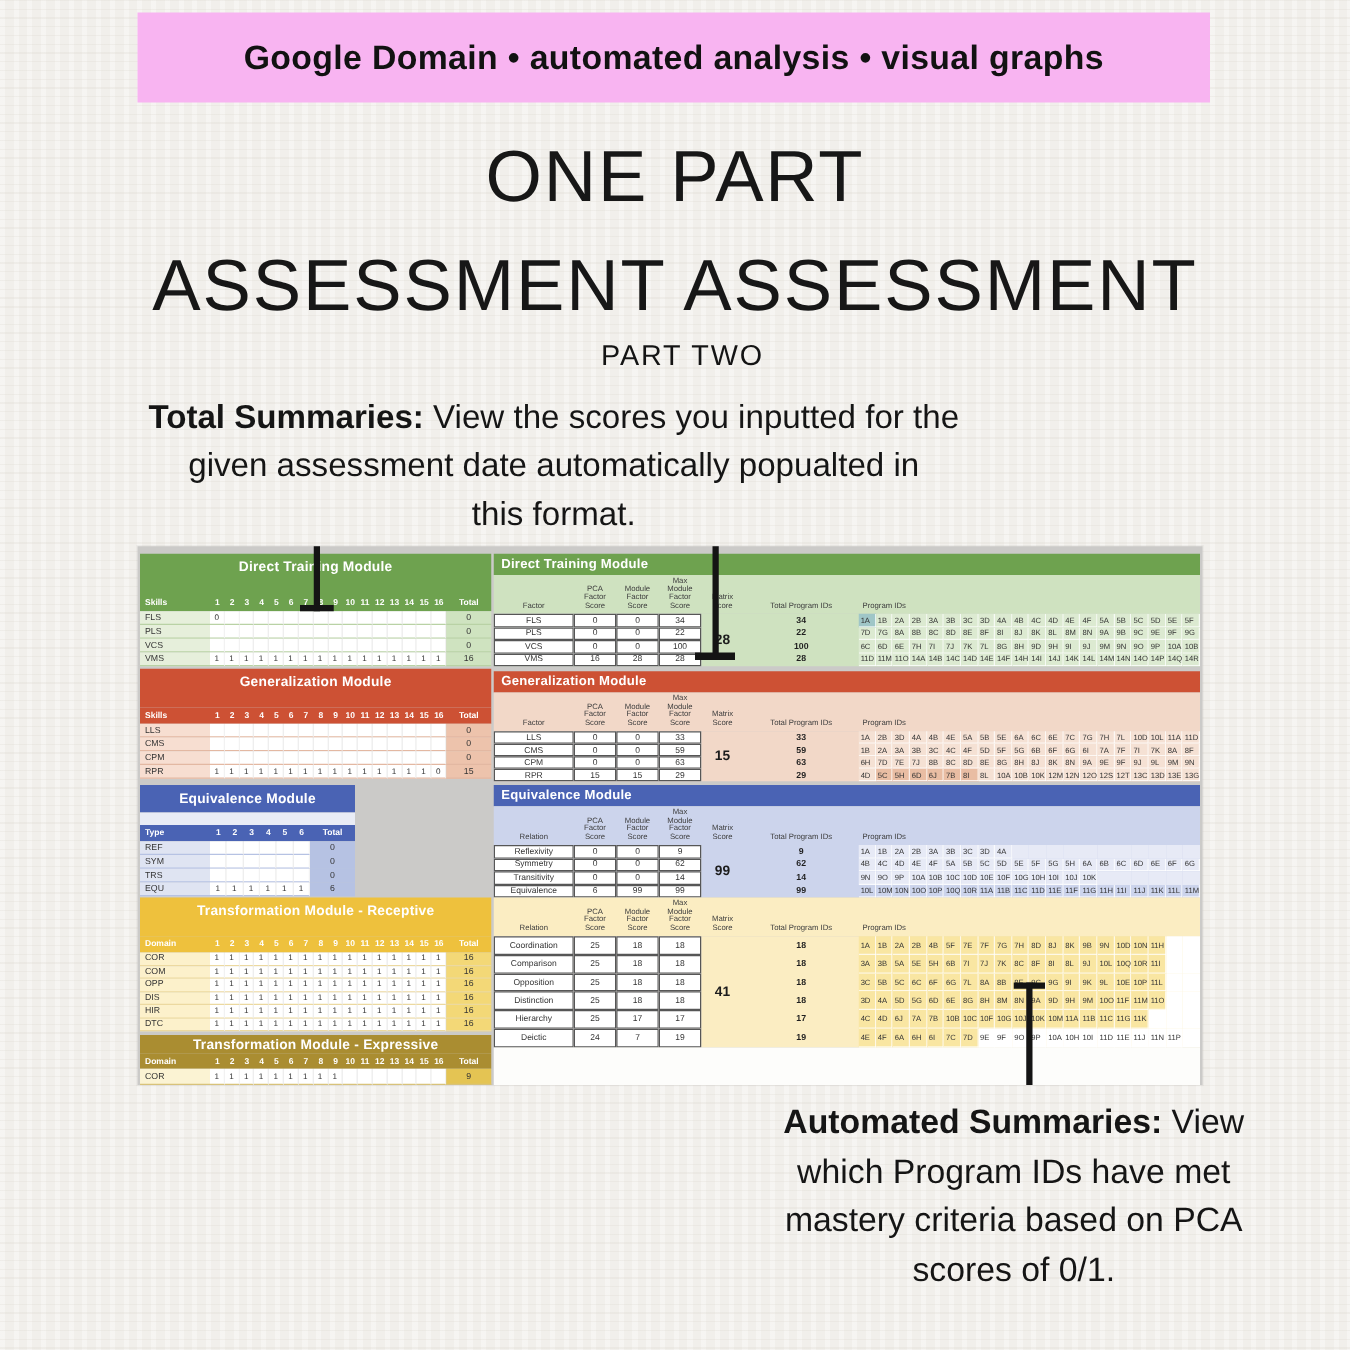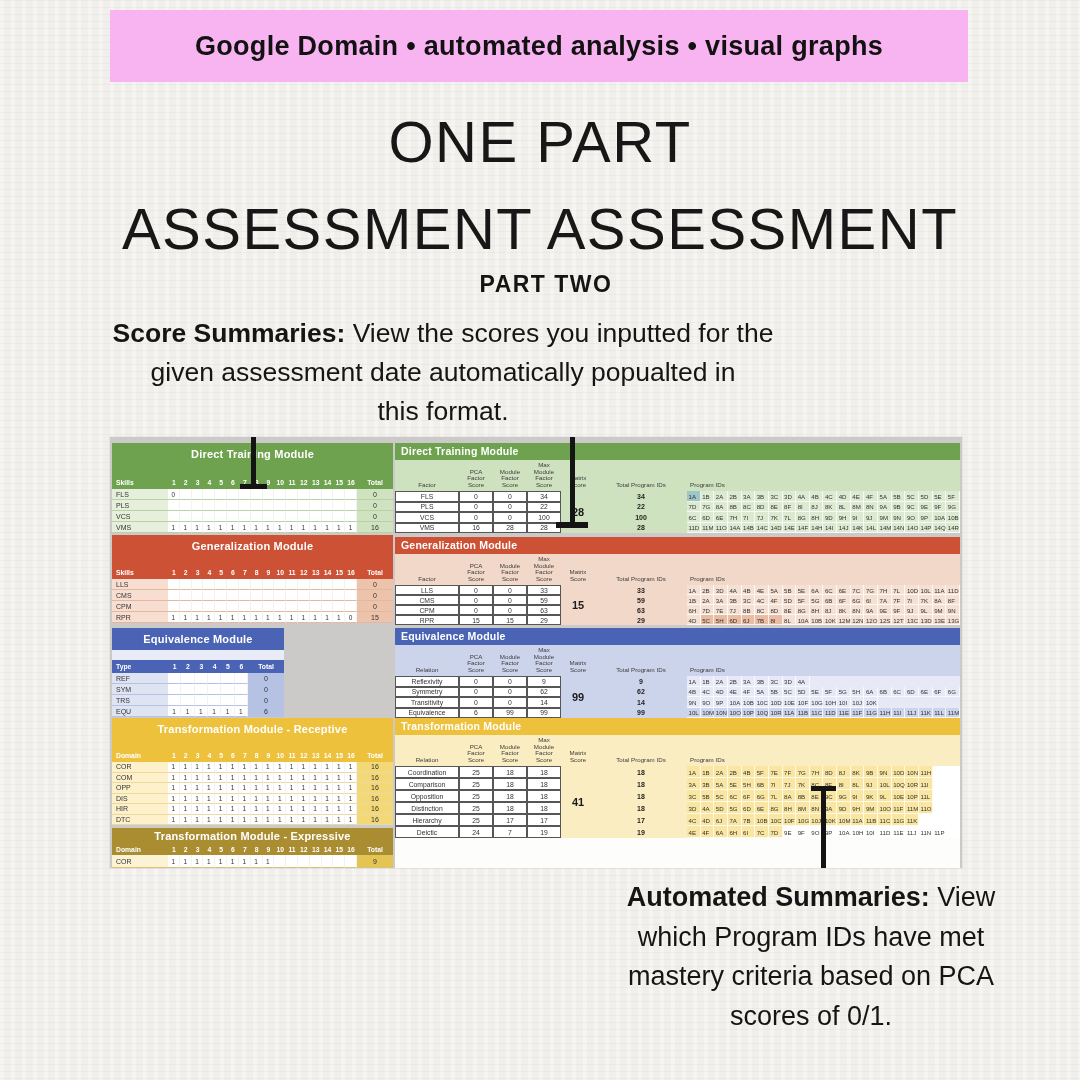--- a/index.html
+++ b/index.html
@@ -6,21 +6,21 @@
   html,body{width:1080px;height:1080px}
   body{font-family:"Liberation Sans",sans-serif;background:#f1efeb}
   .page{position:relative;width:1080px;height:1080px;overflow:hidden;background:#f1efeb}
   .texture{position:absolute;inset:0;pointer-events:none;background:
     repeating-linear-gradient(180deg, rgba(213,208,198,.22) 0 1px, rgba(255,255,255,0) 1px 7px),
     repeating-linear-gradient(90deg, rgba(255,255,255,.35) 0 4px, rgba(0,0,0,0) 4px 11px);}
   .banner{position:absolute;left:110px;top:10px;width:858px;height:72px;background:#f8b4f1;
     display:flex;align-items:center;justify-content:center;font-size:27px;font-weight:700;color:#121212;letter-spacing:.3px}
   .big-title{position:absolute;left:0;right:0;top:98px;text-align:center;color:#171717;
     font-size:58px;line-height:87px;letter-spacing:1.5px;font-weight:500}
-  .part-two{position:absolute;left:12px;right:0;top:271px;text-align:center;font-size:23px;font-weight:700;letter-spacing:1.5px;color:#141414}
+  .part-two{position:absolute;left:12px;right:0;top:271px;text-align:center;font-size:23px;font-weight:400;letter-spacing:1.5px;color:#141414}
   .para{position:absolute;font-size:26.5px;line-height:1.47;color:#151515;text-align:center}
   .para b{font-weight:700}
   .para-left{left:48px;top:314px;width:790px}
   .para-right{left:572px;top:878px;width:478px;font-size:27px}
   .shot{position:absolute;left:110px;top:437px;width:852px;height:431px;background:#cbcac8;box-shadow:0 0 0 1px rgba(0,0,0,.04)}
   .shot-white{position:absolute;background:#fdfdfb}
   
   .ltable{position:absolute;display:flex;flex-direction:column;color:#333}
   .lt-top{text-align:center;color:#fff;font-weight:700;font-size:11px;letter-spacing:.2px}
   .lt-top.pad{padding-top:5px}
@@ -65,21 +65,21 @@
     <span>Google Domain • automated analysis • visual graphs</span>
   </div>
 
   <div class="big-title">
     <div>ONE PART</div>
     <div>ASSESSMENT ASSESSMENT</div>
   </div>
 
   <div class="part-two">PART TWO</div>
 
-  <div class="para para-left"><b>Score Summaries:</b> View the scores you inputted for the<br>given assessment date automatically popualted in<br>this format.</div>
+  <div class="para para-left"><b>Total Summaries:</b> View the scores you inputted for the<br>given assessment date automatically popualted in<br>this format.</div>
 
   <div class="shot">
       <div class="ltable" style="left: 2px; top: 6px; width: 281px; height: 90px; --bd: #b9d2a5;">
         <div class="lt-top pad" style="height: 33px; background: rgb(110, 162, 79); flex: 0 0 auto;">
           <div>Direct Training Module</div>
         </div>
         <div class="lt-hrow" style="height: 13px; background: rgb(110, 162, 79); flex: 0 0 auto;">
           <div class="lt-labelcol">Skills</div>
           <div class="lt-grid" style="grid-template-columns: repeat(16, 1fr);">
             <div>1</div>
@@ -960,23 +960,20 @@
             <div class="rt-id" style="background: rgb(204, 212, 236);">11I</div>
             <div class="rt-id" style="background: rgb(204, 212, 236);">11J</div>
             <div class="rt-id" style="background: rgb(204, 212, 236);">11K</div>
             <div class="rt-id" style="background: rgb(204, 212, 236);">11L</div>
             <div class="rt-id" style="background: rgb(204, 212, 236);">11M</div>
           </div>
           <div class="rt-matrix">99</div>
         </div>
       </div>
       <div class="rtable" style="left: 285px; top: 281px; width: 565px; height: 120px;">
-        <div class="rt-title" style="background: rgb(238, 193, 61);">
-          <div>Transformation Module</div>
-        </div>
         <div class="rt-head" style="background: rgb(251, 237, 194);"><div>Relation</div><div>PCA
 Factor
 Score</div><div>Module
 Factor
 Score</div><div>Max
 Module
 Factor
 Score</div><div>Matrix
 Score</div><div>Total Program IDs</div><div class="ids-h">Program IDs</div></div>
         <div class="rt-body" style="background: rgb(251, 237, 194);">

